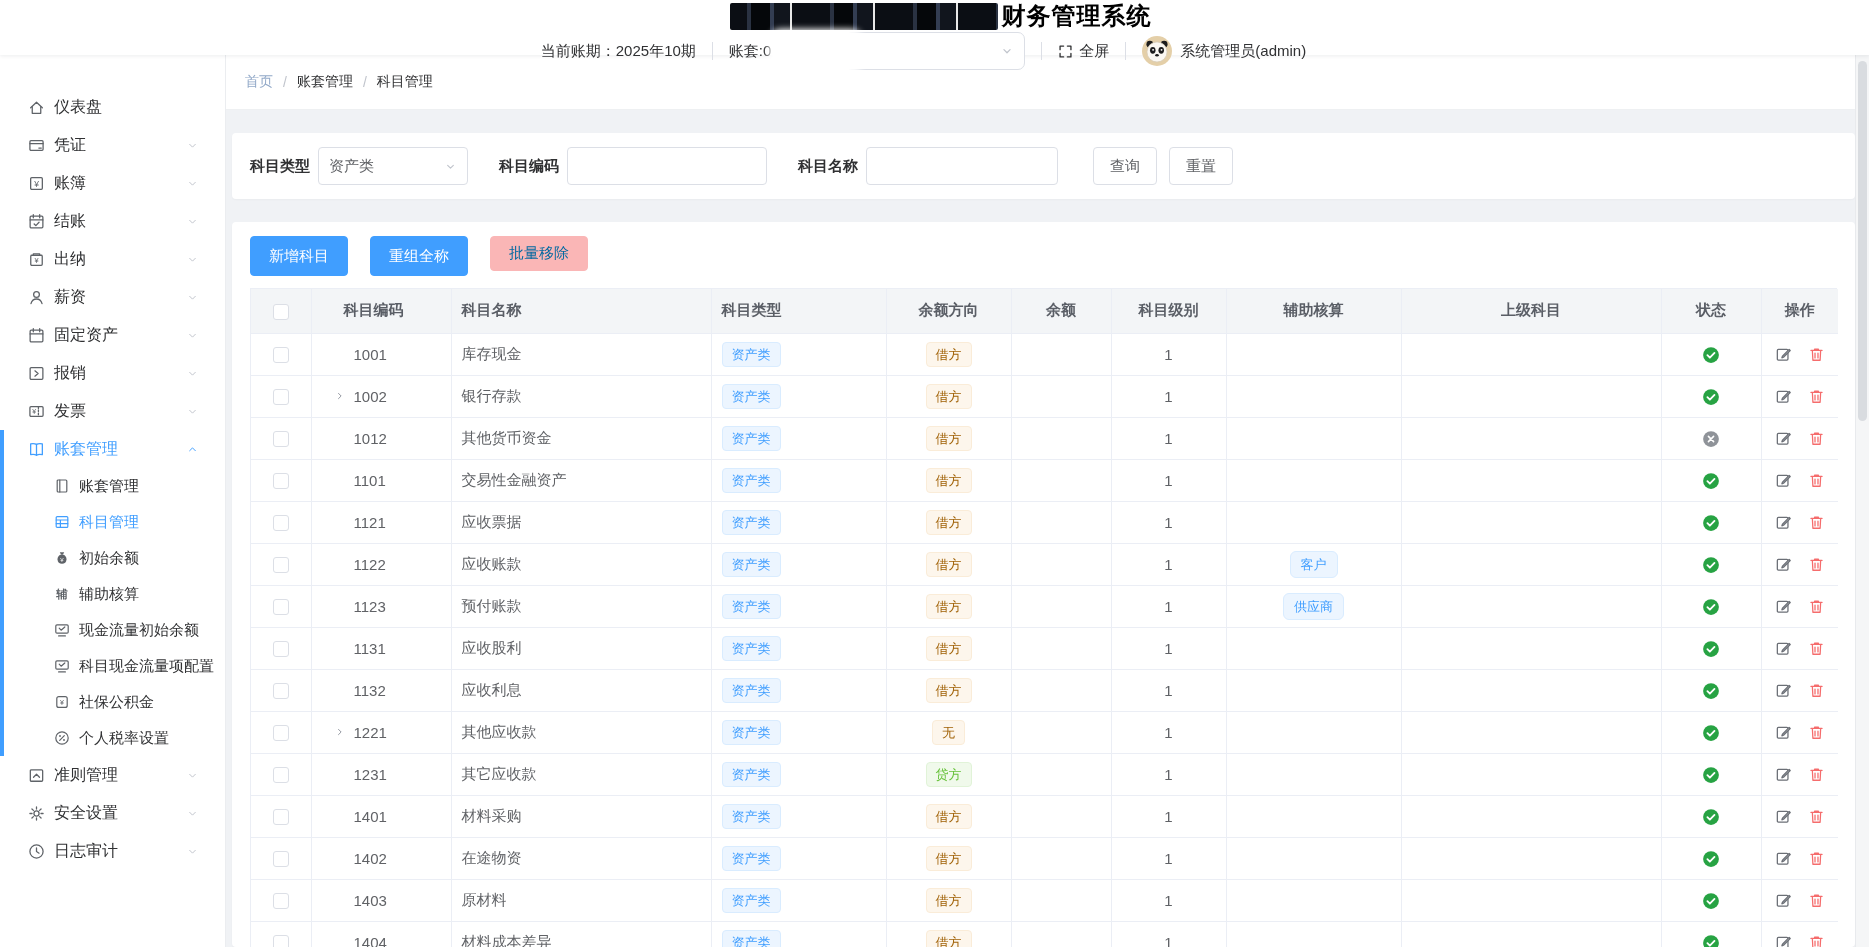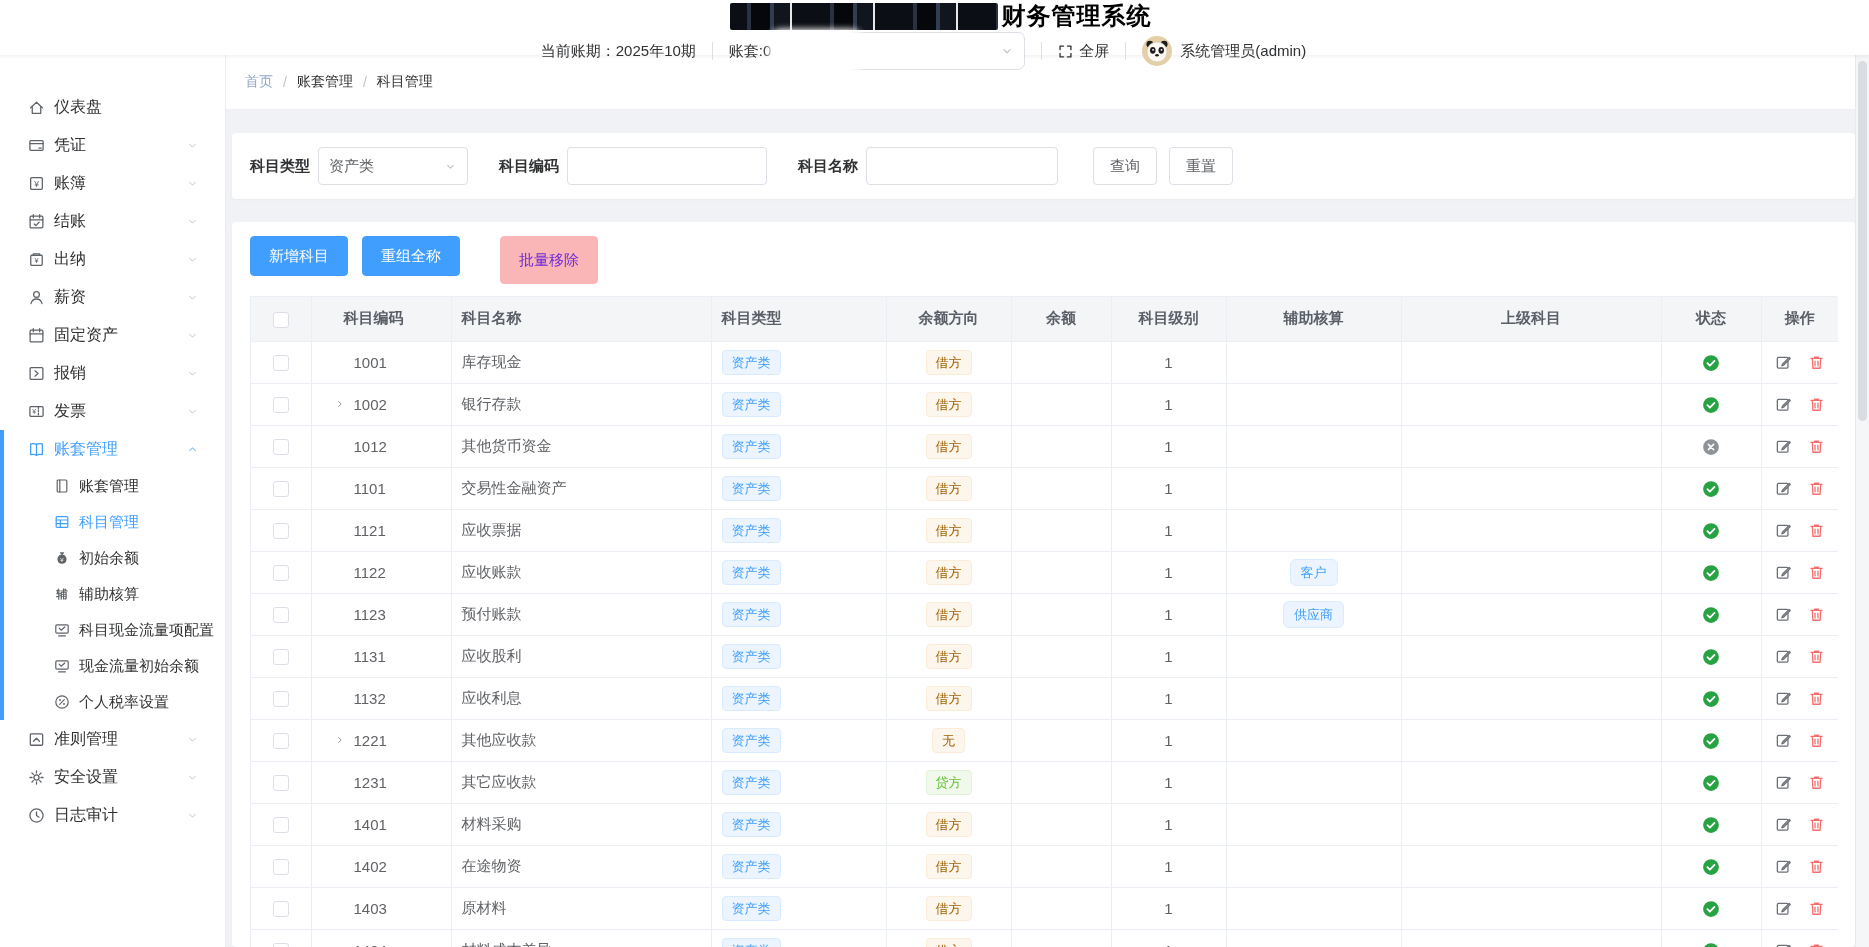--- a/index.html
+++ b/index.html
@@ -69,23 +69,23 @@
     display:flex; align-items:center; padding:0 10px; font-size:15px; color:#606266; cursor:pointer; }
   .select svg { width:13px; height:13px; stroke:#c0c4cc; margin-left:auto; }
   .f-input { width:200px; height:38px; border:1px solid #dcdfe6; border-radius:4px; padding:0 12px;
     font-size:15px; color:#606266; outline:none; font-family:inherit; }
   .f-input.wide { width:192px; }
   .gap30 { width:31px; } .gap35 { width:35px; } .gap12 { width:12px; }
   .btn { height:38px; border-radius:4px; font-size:15px; cursor:pointer; font-family:inherit; }
   .btn.ghost { background:#fff; border:1px solid #dcdfe6; color:#606266; padding:8px 16px; }
 
   .table-card { margin-top:23px; height:725px; padding:14px 18px 0; overflow:hidden; }
-  .toolbar { display:flex; gap:14px; margin-bottom:12px; }
+  .toolbar { display:flex; gap:22px; margin-bottom:12px; }
   .btn.primary { background:#409eff; border:1px solid #409eff; color:#fff; padding:0 18px; height:40px; }
-  .btn.danger-disabled { background:#fab6b6; border:1px solid #fab6b6; color:#6d28d9; padding:0 18px; height:48px; cursor:not-allowed;margin-left:26px; }
+  .btn.danger-disabled { background:#fab6b6; border:1px solid #fab6b6; color:#0369a1; padding:0 18px; height:35px; cursor:not-allowed; }
 
   .table-frame { border:1px solid #ebeef5; border-bottom:none; }
   table { border-collapse:collapse; table-layout:fixed; width:1587px; font-size:15px; color:#606266; }
   th,td { border-bottom:1px solid #ebeef5; border-right:1px solid #ebeef5; padding:0; }
   th:last-child, td:last-child { border-right:none; }
   thead th { background:#f3f5f7; height:44px; font-weight:bold; color:#5a5e66; }
   tbody td { height:42px; background:#fff; }
   .al { text-align:left; } .ac { text-align:center; }
   th.al { padding-left:10px; } td.al { padding-left:10px; }
   th.code-h { padding-left:32px; }
@@ -352,30 +352,39 @@
           </span>
           <span class="nav-label">辅助核算</span>
         </div>
         <div class="nav-sub">
           <span class="icn">
             <svg viewBox="0 0 16 16" fill="none" stroke="currentColor" stroke-width="1.2" stroke-linecap="round" stroke-linejoin="round">
               <rect x="1.8" y="2.8" width="12.4" height="8.4" rx="1.2"></rect>
               <path d="M4.6 13.9h6.8M5.2 6.2l1.9 2 3.7-3.2"></path>
             </svg>
           </span>
-          <span class="nav-label">科目现金流量项配置</span>
+          <span class="nav-label">现金流量初始余额</span>
         </div>
         <div class="nav-sub">
           <span class="icn">
             <svg viewBox="0 0 16 16" fill="none" stroke="currentColor" stroke-width="1.2" stroke-linecap="round" stroke-linejoin="round">
               <rect x="1.8" y="2.8" width="12.4" height="8.4" rx="1.2"></rect>
               <path d="M4.6 13.9h6.8M5.2 6.2l1.9 2 3.7-3.2"></path>
             </svg>
           </span>
-          <span class="nav-label">现金流量初始余额</span>
+          <span class="nav-label">科目现金流量项配置</span>
+        </div>
+        <div class="nav-sub">
+          <span class="icn">
+            <svg viewBox="0 0 16 16" fill="none" stroke="currentColor" stroke-width="1.2" stroke-linecap="round" stroke-linejoin="round">
+              <rect x="2.8" y="2.6" width="10.4" height="10.8" rx="2"></rect>
+              <text x="8" y="11" font-size="7" text-anchor="middle" fill="currentColor" stroke="none">¥</text>
+            </svg>
+          </span>
+          <span class="nav-label">社保公积金</span>
         </div>
         <div class="nav-sub">
           <span class="icn">
             <svg viewBox="0 0 16 16" fill="none" stroke="currentColor" stroke-width="1.2" stroke-linecap="round" stroke-linejoin="round">
               <circle cx="8" cy="8" r="6.2"></circle>
               <path d="M5.7 10.3l4.6-4.6"></path>
               <circle cx="6" cy="6" r="0.9" fill="currentColor" stroke="none"></circle>
               <circle cx="10" cy="10" r="0.9" fill="currentColor" stroke="none"></circle>
             </svg>
           </span>

